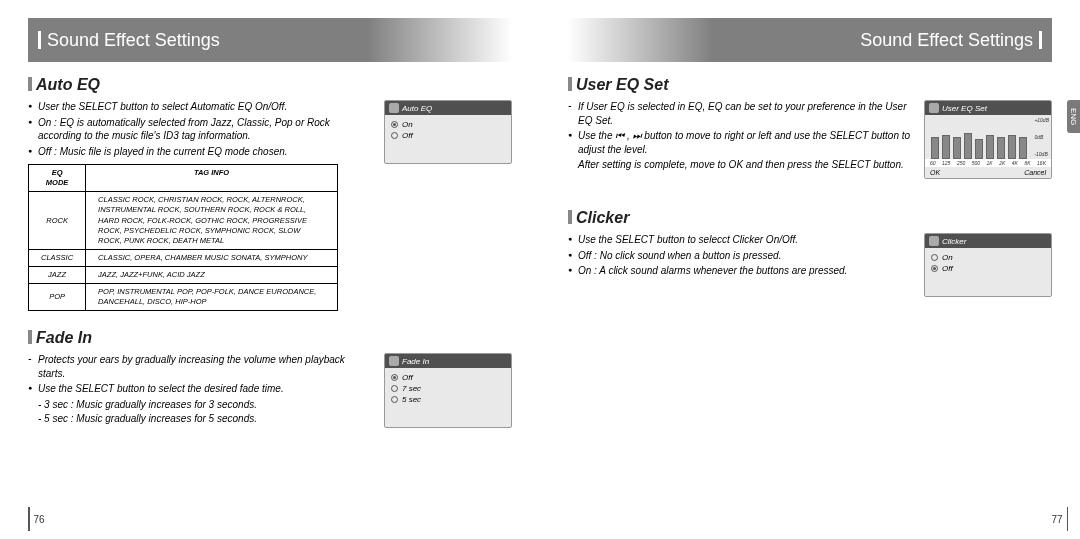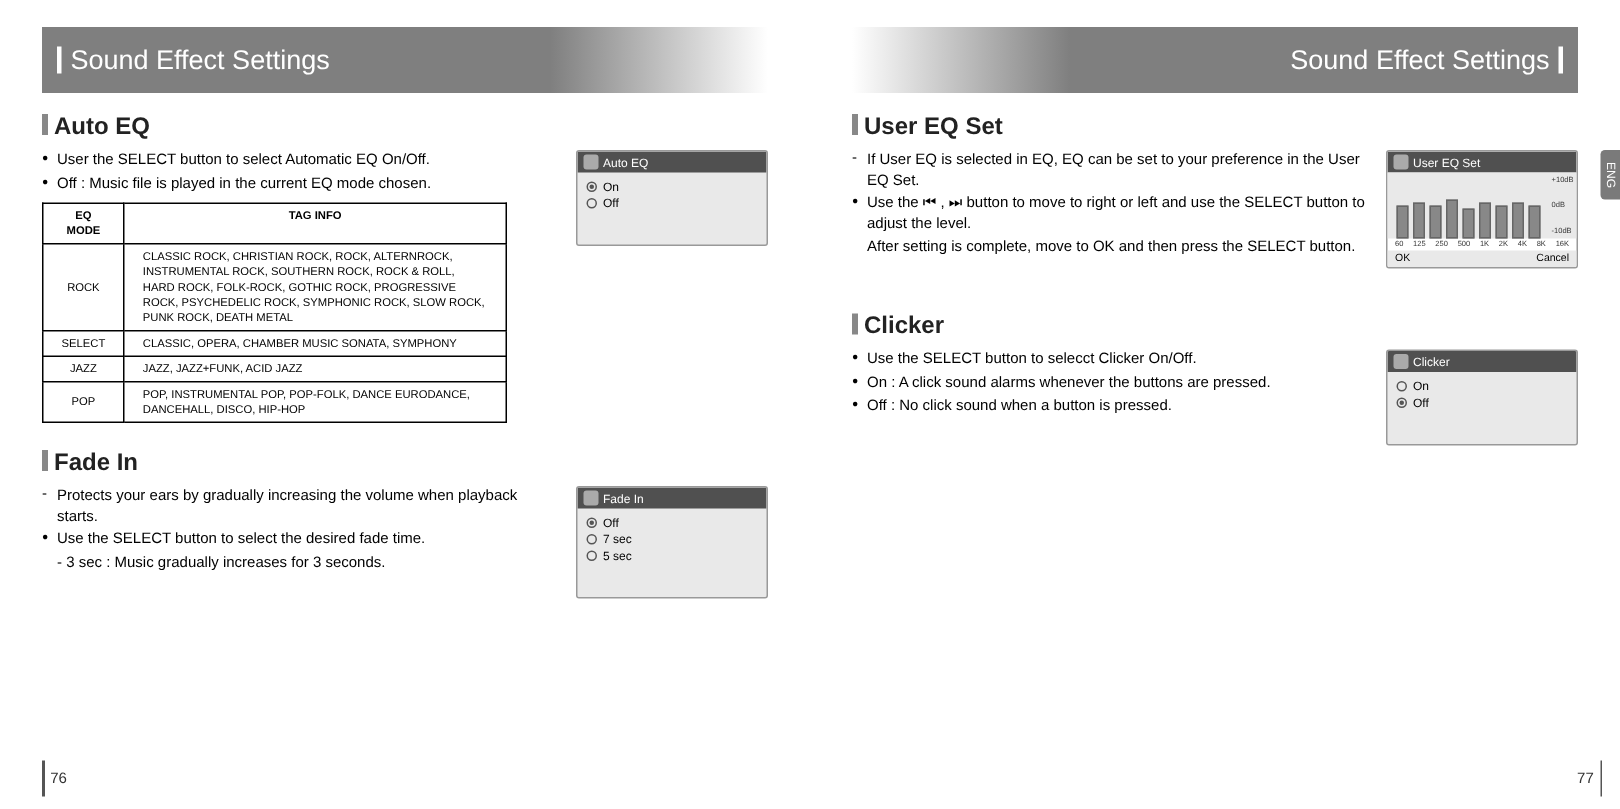--- a/index.html
+++ b/index.html
@@ -5,21 +5,21 @@
   * { box-sizing: border-box; margin: 0; padding: 0; }
   body { font-family: Arial, Helvetica, sans-serif; background: #fff; width: 1080px; height: 539px; position: relative; }
   .spread { display: flex; width: 100%; height: 100%; }
   .page { flex: 1; padding: 18px 28px 10px 28px; position: relative; }
   .page + .page { border-left: 0; }
   .banner { height: 44px; display: flex; align-items: center; color: #fff; font-size: 18px; font-weight: 400; margin-bottom: 14px; }
   .banner.left { background: linear-gradient(to right, #7f7f7f 70%, #ffffff 100%); padding-left: 10px; }
   .banner.right { background: linear-gradient(to left, #7f7f7f 70%, #ffffff 100%); padding-right: 10px; justify-content: flex-end; }
   .banner .bar { display:inline-block; width:3px; height:18px; background:#fff; margin-right:6px; }
   .banner.right .bar { margin-right:0; margin-left:6px; order:2; }
-  .sect { margin-bottom: 18px; }
+  .sect { margin-bottom: 18px; font-style: italic; }
   .sect-title { font-size: 16px; font-weight: bold; color: #222; margin-bottom: 6px; }
   .sect-bar { display:inline-block; width:4px; height:14px; background:#888; margin-right:4px; vertical-align:-1px; }
   .sect-body { display: flex; gap: 12px; align-items: flex-start; }
   .text-col { flex: 1; font-size: 10px; line-height: 1.35; color: #000; }
   ul.bullets { list-style: none; padding-left: 0; }
   ul.bullets > li { position: relative; padding-left: 10px; margin-bottom: 2px; }
   ul.bullets > li::before { content: "●"; position: absolute; left: 0; top: 1px; font-size: 7px; }
   ul.bullets > li.dash::before { content: "-"; font-size: 10px; top: -1px; }
   .subline { padding-left: 10px; margin-top: 1px; }
   table.tag { border-collapse: collapse; margin-top: 6px; width: 310px; font-size: 7.5px; }
@@ -59,34 +59,35 @@
     </div>
 
     <div class="sect">
       <div class="sect-title">
         <span class="sect-bar"></span><span>Auto EQ</span>
       </div>
       <div class="sect-body">
         <div class="text-col">
           <ul class="bullets">
             <li>User the SELECT button to select Automatic EQ On/Off.</li>
+            <li>On : EQ is automatically selected from Jazz, Classic, Pop or Rock according to the music file's ID3 tag information.</li>
             <li>Off : Music file is played in the current EQ mode chosen.</li>
           </ul>
           <table class="tag">
             <tbody>
                 <tr>
               <th>EQ MODE</th>
               <th>TAG INFO</th>
             </tr>
             <tr>
               <td class="mode">ROCK</td>
               <td>CLASSIC ROCK, CHRISTIAN ROCK, ROCK, ALTERNROCK, INSTRUMENTAL ROCK, SOUTHERN ROCK, ROCK &amp; ROLL, HARD ROCK, FOLK-ROCK, GOTHIC ROCK, PROGRESSIVE ROCK, PSYCHEDELIC ROCK, SYMPHONIC ROCK, SLOW ROCK, PUNK ROCK, DEATH METAL</td>
             </tr>
             <tr>
-              <td class="mode">SELECT</td>
+              <td class="mode">CLASSIC</td>
               <td>CLASSIC, OPERA, CHAMBER MUSIC SONATA, SYMPHONY</td>
             </tr>
             <tr>
               <td class="mode">JAZZ</td>
               <td>JAZZ, JAZZ+FUNK, ACID JAZZ</td>
             </tr>
             <tr>
               <td class="mode">POP</td>
               <td>POP, INSTRUMENTAL POP, POP-FOLK, DANCE EURODANCE, DANCEHALL, DISCO, HIP-HOP</td>
             </tr>
@@ -116,20 +117,21 @@
       <div class="sect-title">
         <span class="sect-bar"></span><span>Fade In</span>
       </div>
       <div class="sect-body">
         <div class="text-col">
           <ul class="bullets">
             <li class="dash">Protects your ears by gradually increasing the volume when playback starts.</li>
             <li>Use the SELECT button to select the desired fade time.</li>
           </ul>
           <div class="subline">- 3 sec : Music gradually increases for 3 seconds.</div>
+          <div class="subline">- 5 sec : Music gradually increases for 5 seconds.</div>
         </div>
         <div class="miniscreen ms-bg">
           <div class="ms-header">
             <span class="hicon"></span>
             <span>Fade In</span>
           </div>
           <div class="ms-list">
             <div class="ms-row">
                 <span class="radio sel"></span>
                 <span>Off</span>
@@ -212,22 +214,22 @@
     </div>
 
     <div class="sect">
       <div class="sect-title">
         <span class="sect-bar"></span><span>Clicker</span>
       </div>
       <div class="sect-body">
         <div class="text-col">
           <ul class="bullets">
             <li>Use the SELECT button to selecct Clicker On/Off.</li>
+            <li>Off : No click sound when a button is pressed.</li>
             <li>On : A click sound alarms whenever the buttons are pressed.</li>
-            <li>Off : No click sound when a button is pressed.</li>
           </ul>
         </div>
         <div class="miniscreen ms-bg">
           <div class="ms-header">
             <span class="hicon"></span>
             <span>Clicker</span>
           </div>
           <div class="ms-list">
             <div class="ms-row">
                 <span class="radio"></span>

